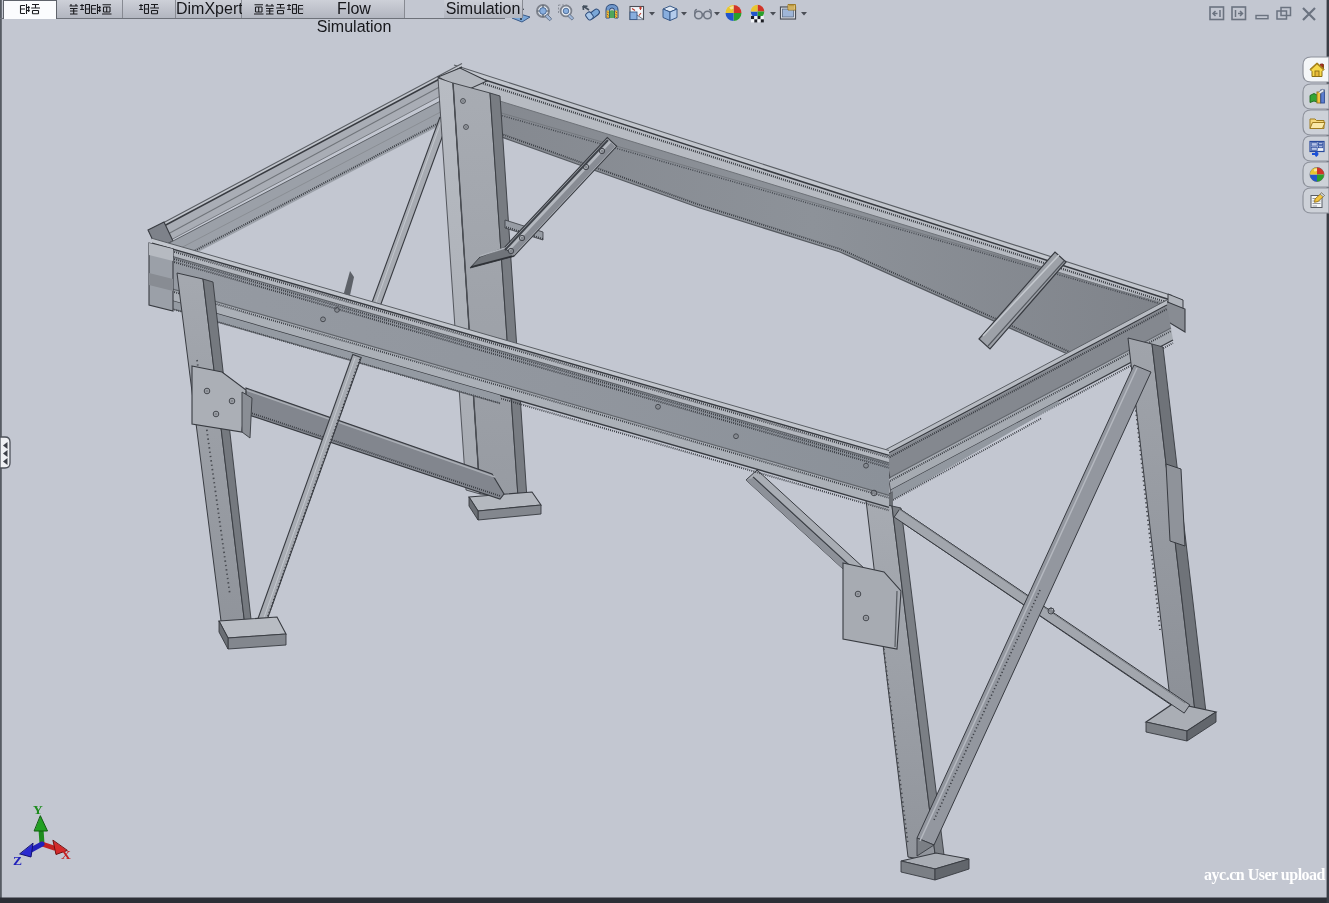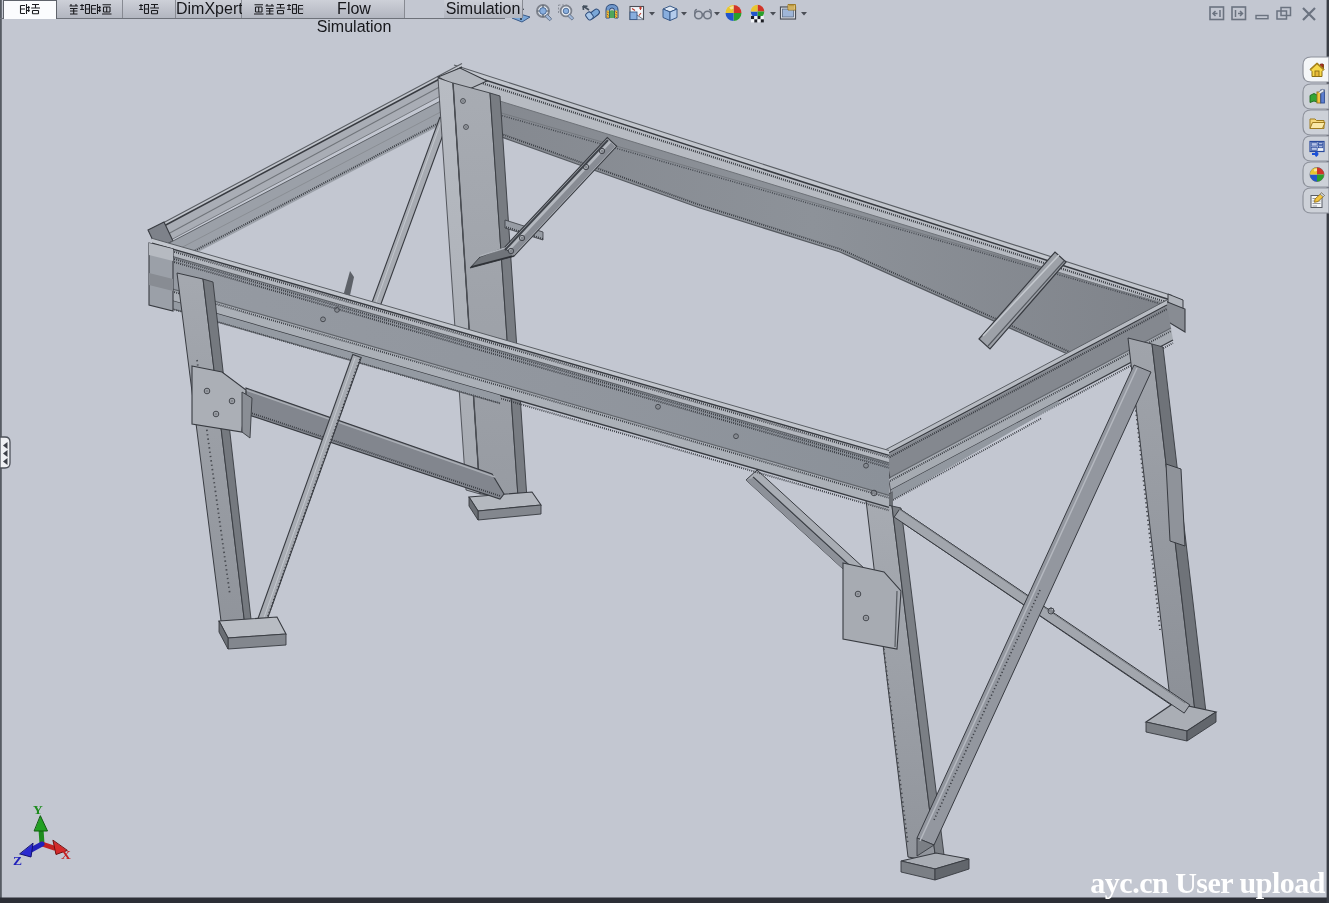--- a/index.html
+++ b/index.html
@@ -3,21 +3,21 @@
 <style>
 html,body{margin:0;padding:0;width:1329px;height:903px;overflow:hidden;}
 body{font-family:"Liberation Sans",sans-serif;background:#c3c7d1;position:relative;}
 #stage{position:absolute;left:0;top:0;width:1329px;height:903px;}
 .tab{position:absolute;top:0;height:18px;line-height:18px;text-align:center;font-size:16px;color:#16171b;
  background:linear-gradient(#cdd0d8,#b2b6c0);border-right:1px solid #878a92;box-sizing:border-box;}
 .tabactive{position:absolute;top:0;height:19px;line-height:18px;text-align:center;font-size:12px;color:#101114;
  background:#fbfcfe;border:1px solid #5f636b;border-bottom:none;box-sizing:border-box;z-index:5;}
 #tabline{position:absolute;left:0;top:18px;width:505px;height:1px;background:#6e727a;z-index:2;}
 #uploadtxt{position:absolute;right:4px;top:866px;font-family:"Liberation Serif",serif;font-weight:bold;
- font-size:30px;letter-spacing:-0.5px;color:#ffffff;z-index:40;}
+ font-size:16px;letter-spacing:-0.5px;color:#ffffff;z-index:40;}
 </style></head>
 <body>
 <svg id="stage" width="1329" height="903" viewBox="0 0 1329 903" xmlns="http://www.w3.org/2000/svg">
 
 <rect x="0" y="0" width="1329" height="903" fill="#c3c7d1"></rect>
 <g id="model">
 <polygon points="454.0,65.0 1172.0,295.5 1172.0,300.0 454.0,69.5" fill="#c3c7ce"></polygon>
 <polygon points="454.0,69.5 1172.0,300.0 1172.0,307.0 454.0,87.0" fill="#b7bbc2"></polygon>
 <defs>
         <linearGradient id="webg" x1="160" y1="0" x2="890" y2="0" gradientUnits="userSpaceOnUse">

